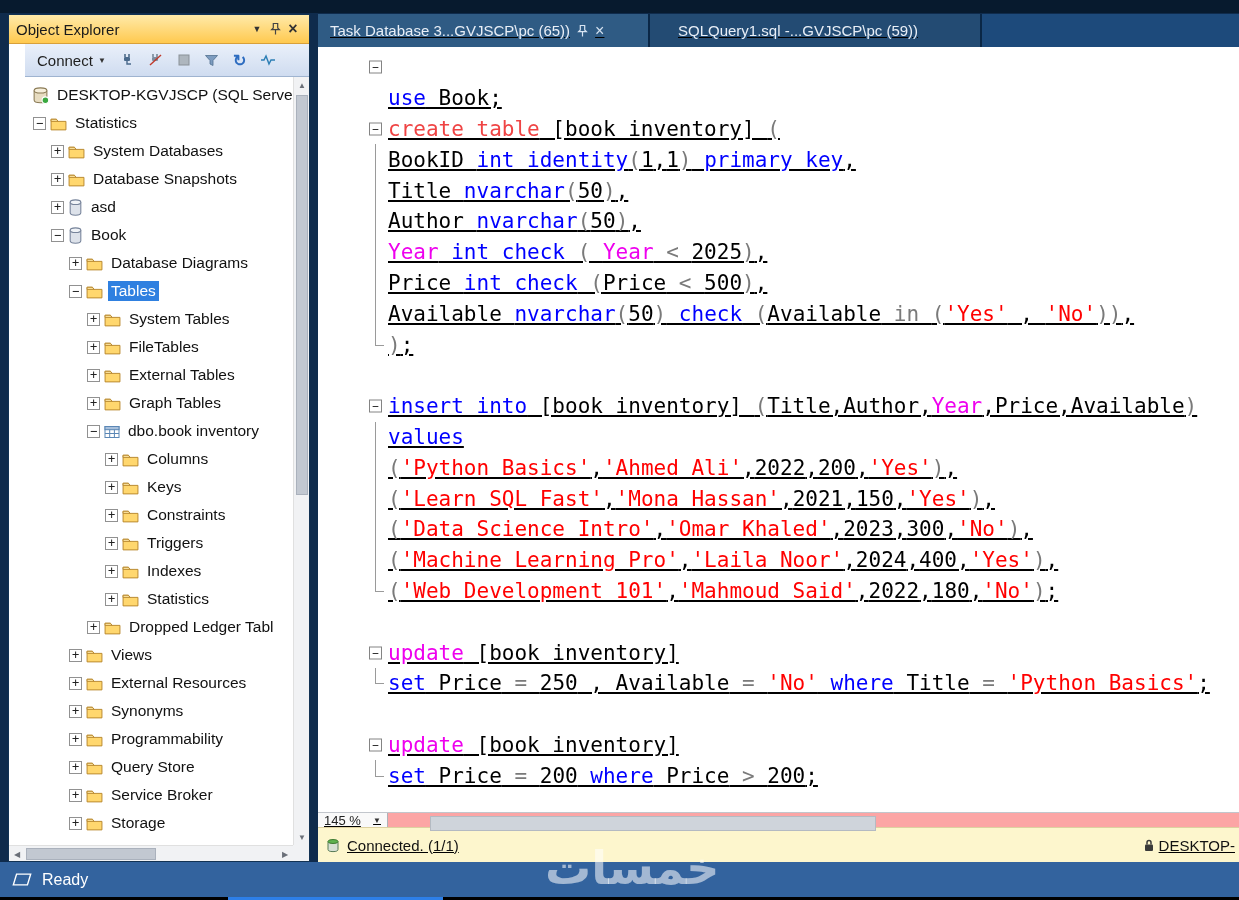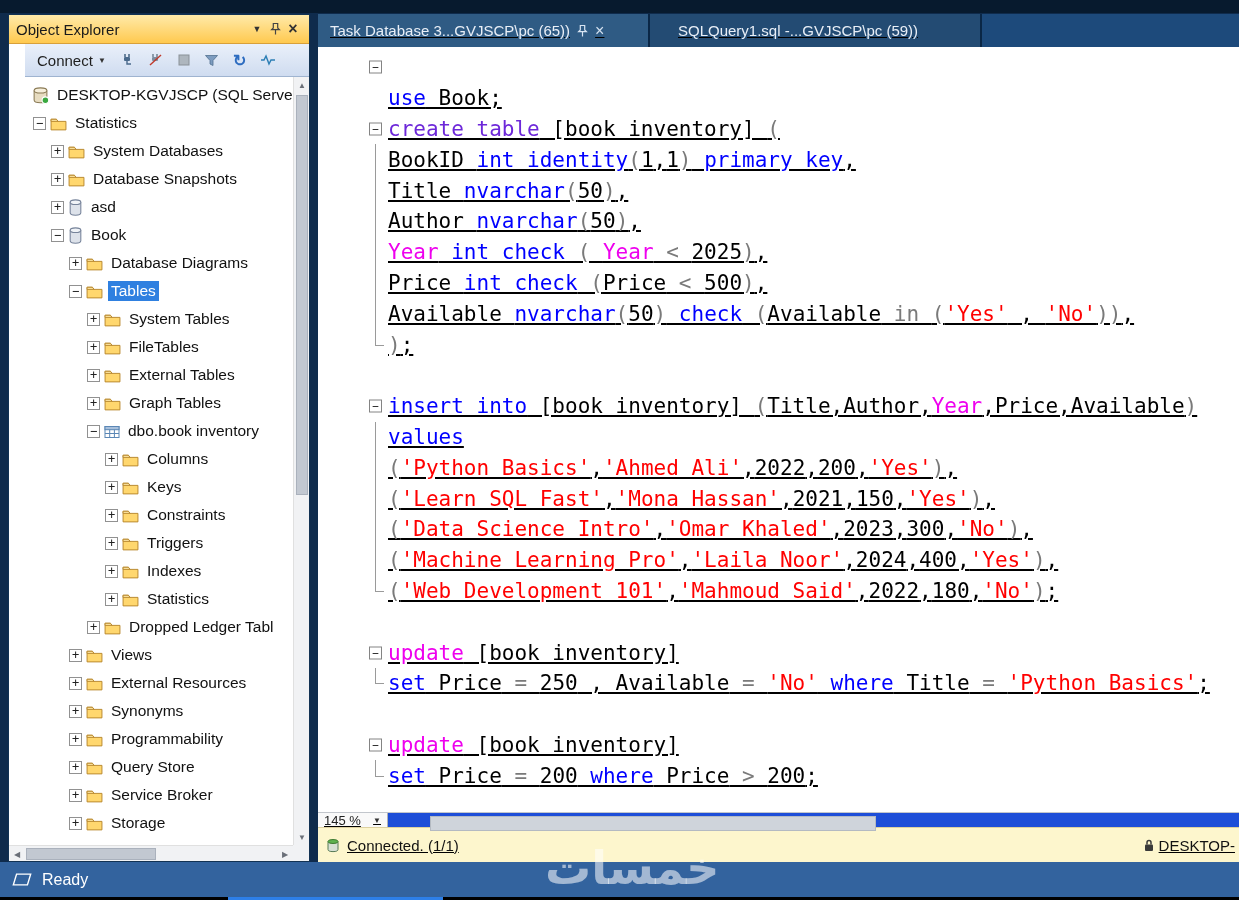--- a/index.html
+++ b/index.html
@@ -63,21 +63,21 @@
   .code-line { height:30.8px; display:flex; align-items:center; padding-left:48px; }
   .fold-cell { width:22px; flex:none; position:relative; height:100%; }
   .fold-box { position:absolute; left:3px; top:50%; transform:translateY(-50%); width:13px; height:13px;
     border:1px solid #848484; background:#fff; font-size:11px; line-height:11px; text-align:center; color:#222;
     font-family:"DejaVu Sans Mono", monospace; }
   .fold-line::before { content:""; position:absolute; left:9px; top:0; bottom:0; width:1px; background:#9a9a9a; }
   .fold-end::before { content:""; position:absolute; left:9px; top:0; height:50%; width:1px; background:#9a9a9a; }
   .fold-end::after  { content:""; position:absolute; left:9px; top:50%; width:9px; height:1px; background:#9a9a9a; }
   .code-text { font-family:"DejaVu Sans Mono", monospace; font-size:21px; white-space:pre; }
 
-  .zoom-row { height:15px; flex:none; background:#1d4ed8; border-top:1px solid #c2c6cc; display:flex; align-items:center;gap:40px; }
+  .zoom-row { height:15px; flex:none; background:#fca5a5; border-top:1px solid #c2c6cc; display:flex; align-items:center;gap:40px; }
   .zoom-box { width:70px; height:100%; background:#f9f9f9; border-right:1px solid #aeb2b8;
     display:flex; align-items:center; justify-content:space-between; padding:0 6px; font-size:13px; color:#222; }
   .editor-hscroll { flex:1; position:relative; height:100%; }
   .ethumb { position:absolute; left:2px; top:3px; height:15px; width:55%; background:#cfd4db; border:1px solid #b4bac2; }
 
   .conn-bar { height:35px; flex:none; background:#fdf6cd; border-top:1px solid #ddd1a0;
     display:flex; align-items:center; gap:7px; padding:0 8px; font-size:15px; color:#111; overflow:hidden; }
   .right-group { margin-left:auto; display:flex; align-items:center; gap:4px; margin-right:-4px; }
 
   
@@ -460,21 +460,21 @@
           </span>
         </div>
         <div class="code-line">
           <span class="fold-cell"></span>
           <span class="code-text"><span style="color: rgb(0, 0, 255);">use</span><span style="color: rgb(0, 0, 0);"> Book;</span></span>
         </div>
         <div class="code-line">
           <span class="fold-cell">
             <span class="fold-box">−</span>
           </span>
-          <span class="code-text"><span style="color: #6d28d9;">create table</span><span style="color: rgb(0, 0, 0);"> [book inventory] </span><span style="color: rgb(122, 122, 122);">(</span></span>
+          <span class="code-text"><span style="color: #ef4444;">create table</span><span style="color: rgb(0, 0, 0);"> [book inventory] </span><span style="color: rgb(122, 122, 122);">(</span></span>
         </div>
         <div class="code-line">
           <span class="fold-cell fold-line"></span>
           <span class="code-text"><span style="color: rgb(0, 0, 0);">BookID </span><span style="color: rgb(0, 0, 255);">int identity</span><span style="color: rgb(122, 122, 122);">(</span><span style="color: rgb(0, 0, 0);">1</span><span style="color: rgb(0, 0, 0);">,</span><span style="color: rgb(0, 0, 0);">1</span><span style="color: rgb(122, 122, 122);">)</span><span style="color: rgb(0, 0, 255);"> primary key</span><span style="color: rgb(0, 0, 0);">,</span></span>
         </div>
         <div class="code-line">
           <span class="fold-cell fold-line"></span>
           <span class="code-text"><span style="color: rgb(0, 0, 0);">Title </span><span style="color: rgb(0, 0, 255);">nvarchar</span><span style="color: rgb(122, 122, 122);">(</span><span style="color: rgb(0, 0, 0);">50</span><span style="color: rgb(122, 122, 122);">)</span><span style="color: rgb(0, 0, 0);">,</span></span>
         </div>
         <div class="code-line">

